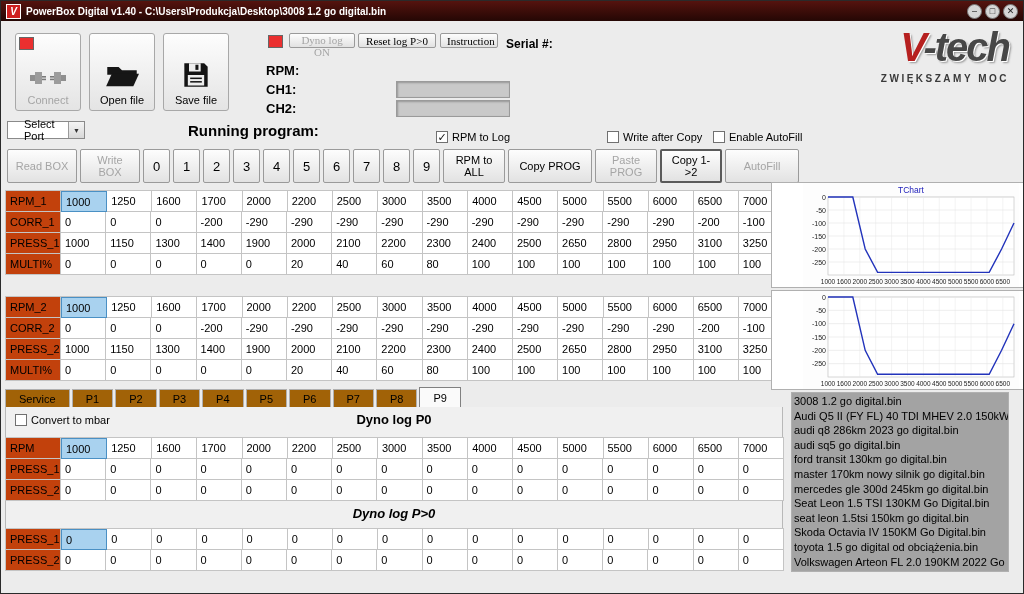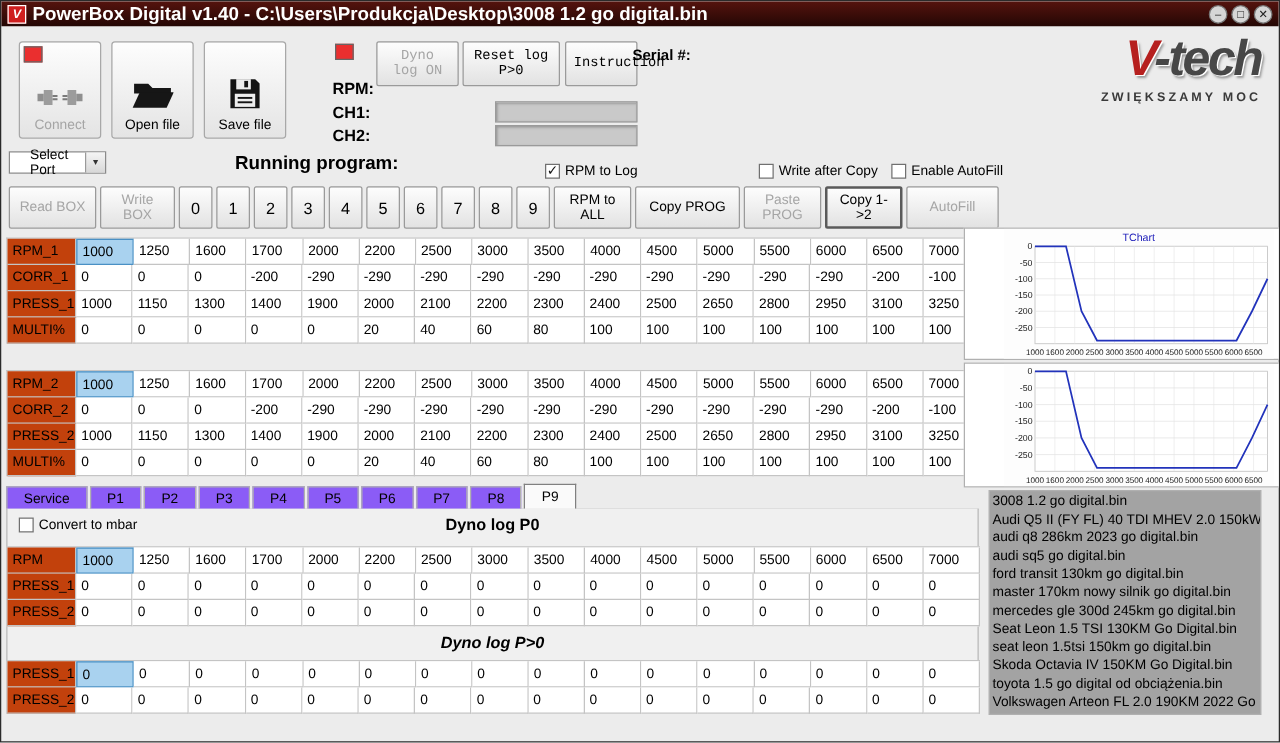--- a/index.html
+++ b/index.html
@@ -1,24 +1,24 @@
 <!DOCTYPE html>
 <html><head>
 <meta charset="utf-8">
 <style>
   html,body{margin:0;padding:0;background:#9a9a9a;font-family:"Liberation Sans",sans-serif;}
   .win{position:relative;width:1024px;height:594px;background:#ececec;border:1px solid #2a2a2a;box-sizing:border-box;overflow:hidden;}
   
   .titlebar{position:absolute;top:0;left:0;right:0;height:20px;background:linear-gradient(#55130e,#240704);display:flex;align-items:center;padding:0 5px;gap:5px;box-sizing:border-box;}
   .appicon{width:13px;height:13px;background:#cf1f1f;color:#fff;font-size:10px;font-weight:bold;font-style:italic;text-align:center;line-height:13px;border:1px solid #fff;}
-  .title{color:#fff;font-size:15px;font-weight:bold;flex:1;white-space:nowrap;overflow:hidden;}
+  .title{color:#fff;font-size:10px;font-weight:bold;flex:1;white-space:nowrap;overflow:hidden;}
   .winbtns{display:flex;gap:3px;}
   .winbtn{width:13px;height:13px;border-radius:50%;background:#d6d6d6;border:1px solid #777;color:#222;font-size:9px;line-height:12px;text-align:center;cursor:default;}
   
-  .btn{position:absolute;height:36px;background:linear-gradient(#fdfdfd,#e2e2e2);border:1px solid #9a9a9a;border-radius:2px;font-size:11px;font-family:Liberation Mono, monospace;padding:0 6px;margin-left:12px;}
+  .btn{position:absolute;height:15px;background:linear-gradient(#fdfdfd,#e2e2e2);border:1px solid #9a9a9a;border-radius:2px;font-size:11px;font-family:Liberation Serif, serif;padding:0 6px;}
   .bigbtn{position:absolute;top:32px;width:66px;height:78px;background:linear-gradient(#fdfdfd,#e4e4e4);border:1px solid #a8a8a8;border-radius:3px;display:flex;flex-direction:column;align-items:center;justify-content:flex-end;padding:4px 2px;box-sizing:border-box;font-family:"Liberation Sans",sans-serif;}
   .biglabel{font-size:11px;margin-top:5px;}
   .disabledtext{color:#a5a5a5;}
   .redind{position:absolute;width:13px;height:11px;background:#ea2f2f;border:1px solid #666;}
   .blabel{position:absolute;font-size:12px;font-weight:bold;}
   .biglab13{position:absolute;font-size:13px;font-weight:bold;}
   .pbar{position:absolute;width:112px;height:15px;background:#c9c9c9;border:1px solid #9a9a9a;box-shadow:inset 1px 1px 2px rgba(0,0,0,.25);}
   
   .selport{position:absolute;left:6px;top:120px;width:78px;height:18px;background:#fff;border:1px solid #8a8a8a;font-size:11px;display:flex;align-items:center;box-sizing:border-box;}
   .selport .txt{flex:1;padding-left:16px;}
@@ -33,21 +33,21 @@
   .abtn.focused{border:2px solid #5a5a5a;}
   
   .ptable{position:absolute;left:4px;width:778px;border-top:1px solid #c4c4c4;border-left:1px solid #c4c4c4;background:#ececec;}
   .prow{display:flex;height:21px;}
   .pcell{border-right:1px solid #c4c4c4;border-bottom:1px solid #c4c4c4;font-size:11px;display:flex;align-items:center;padding-left:4px;background:#fff;box-sizing:border-box;overflow:hidden;white-space:nowrap;}
   .plabel{width:55px;background:#c2410c;flex:none;}
   .pval{flex:1;}
   .sel{background:#a9d2ef;border:1px solid #4a90c4;}
   
   .tabbar{position:absolute;left:4px;top:387px;width:778px;height:20px;display:flex;align-items:flex-end;border-bottom:1px solid #a0a0a0;box-sizing:border-box;}
-  .tab{height:18px;line-height:18px;padding:0 13px;font-size:11px;background:#8b5cf6;border:1px solid #b0b0b0;border-bottom:none;margin-right:2px;box-sizing:border-box;}
+  .tab{height:18px;line-height:18px;padding:0 13px;font-size:11px;background:#a16207;border:1px solid #b0b0b0;border-bottom:none;margin-right:2px;box-sizing:border-box;}
   .tab.active{background:#fafafa;height:20px;line-height:20px;border-color:#808080;}
   .tabpanel{position:absolute;left:4px;top:406px;width:778px;height:164px;background:#f0f0f0;border:1px solid #b8b8b8;border-top:none;box-sizing:border-box;}
   .dynotitle{position:absolute;left:4px;width:778px;text-align:center;font-size:13px;font-weight:bold;}
   
   .chart{position:absolute;left:770px;width:256px;background:#fff;border:1px solid #b0b0b0;box-sizing:border-box;padding-left:24px;}
   .chart svg{display:block;width:100%;height:100%;}
   
   .filelist{position:absolute;left:790px;top:391px;width:218px;height:180px;background:#a3a3a3;border:1px solid #b0b0b0;box-sizing:border-box;font-size:11px;overflow:hidden;padding:1px 2px;}
   .fitem{white-space:nowrap;line-height:14.6px;color:#000;}
   

